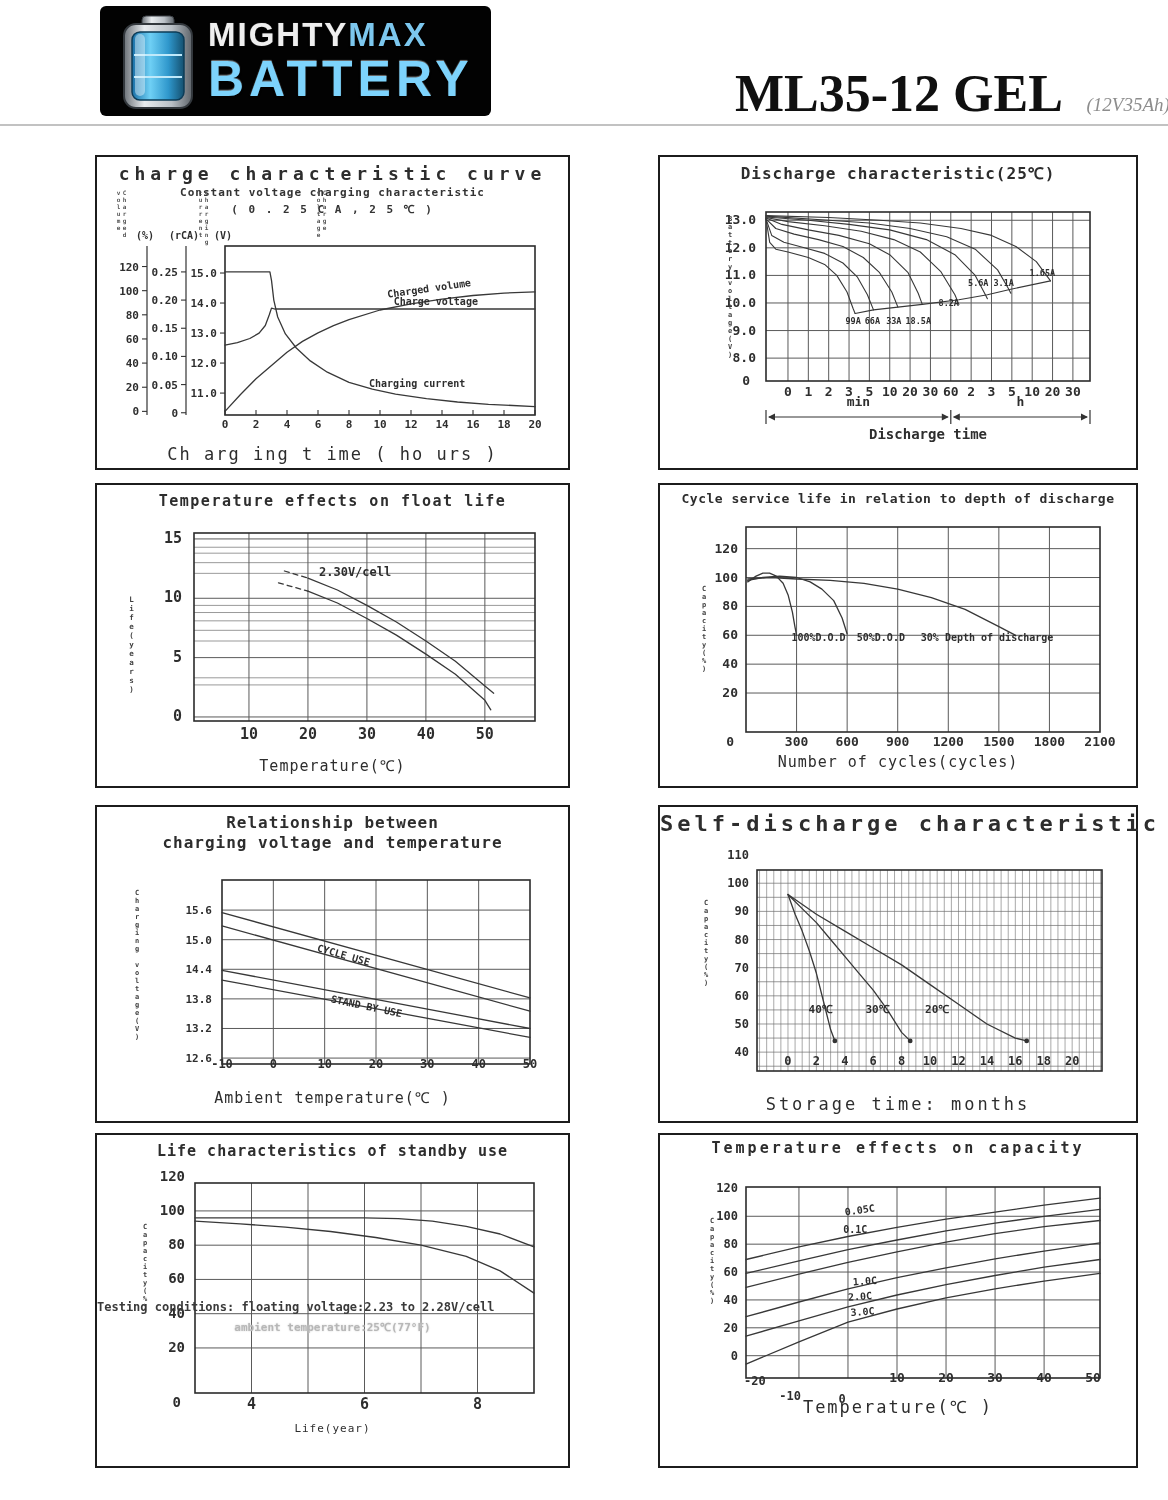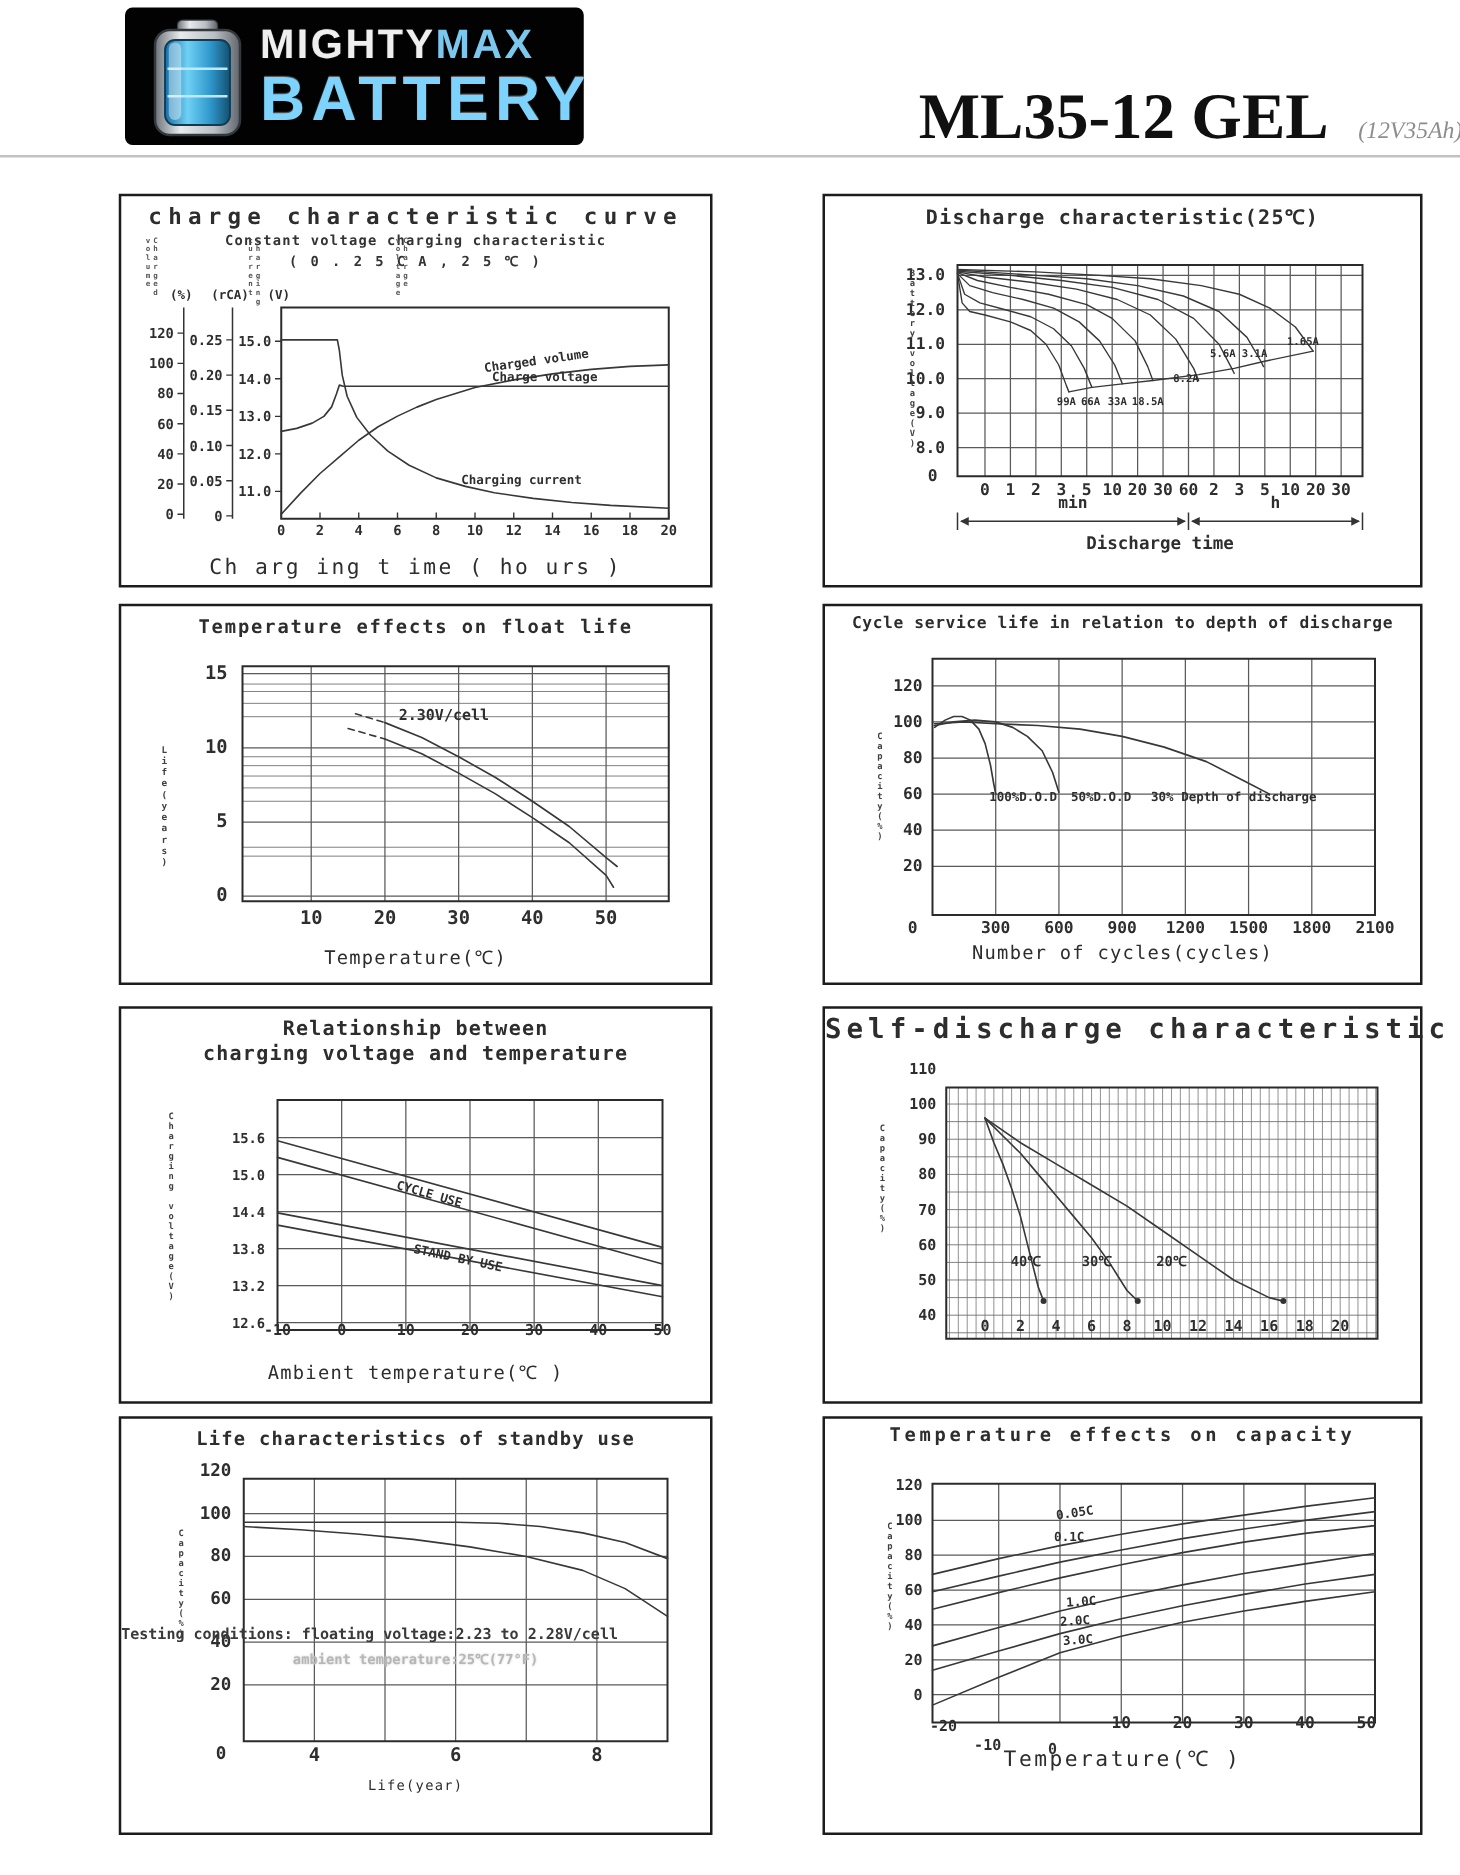--- a/index.html
+++ b/index.html
@@ -1,20 +1,20 @@
 <!DOCTYPE html>
 <html><head>
 <meta charset="utf-8">
 <style>
   html,body{margin:0;padding:0;background:#ffffff;}
   #page{position:relative;width:1168px;height:1500px;background:#fff;overflow:hidden;
         font-family:"DejaVu Sans Mono",monospace;color:#2e2e2e;}
   
   #logo{position:absolute;left:100px;top:6px;width:367px;height:110px;background:#020202;
-        border-radius:6px;overflow:hidden;}
+        border-radius:6px;overflow:hidden;padding-left:24px;}
   #logo .btxt{position:absolute;left:108px;top:12px;font-family:"Liberation Sans",sans-serif;line-height:1.05;}
   #logo .l1{font-size:33px;font-weight:900;letter-spacing:2px;}
   #logo .w1{color:#efefef;text-shadow:0 1px 2px #000,0 0 1px #888;}
   #logo .w2{color:#7cc7ee;text-shadow:0 1px 2px #000;}
   #logo .l2{font-size:50px;font-weight:900;letter-spacing:5px;color:#7dd3fc;
             text-shadow:0 1px 2px #000,0 -1px 1px #777;}
   #modelblock{position:absolute;left:735px;top:64px;white-space:nowrap;}
   #model{font-family:"Liberation Serif",serif;font-weight:700;font-size:52px;color:#101010;display:inline-block;}
   #rating{font-family:"Liberation Serif",serif;font-style:italic;font-size:19px;color:#8d8d8d;
           display:inline-block;margin-left:14px;}
@@ -466,20 +466,21 @@
         <text x="89" y="163.8361344537815" font-size="12" text-anchor="end" fill="#2e2e2e" font-weight="700">60</text>
         <text x="89" y="135.68487394957984" font-size="12" text-anchor="end" fill="#2e2e2e" font-weight="700">70</text>
         <text x="89" y="107.53361344537814" font-size="12" text-anchor="end" fill="#2e2e2e" font-weight="700">80</text>
         <text x="89" y="79.38235294117649" font-size="12" text-anchor="end" fill="#2e2e2e" font-weight="700">90</text>
         <text x="89" y="51.23109243697479" font-size="12" text-anchor="end" fill="#2e2e2e" font-weight="700">100</text>
         <text x="89" y="23.079831932773118" font-size="12" text-anchor="end" fill="#2e2e2e" font-weight="700">110</text>
         <text x="160.65733113673807" y="176.7268907563025" font-size="11" text-anchor="middle" fill="#2e2e2e" font-weight="700">40℃</text>
         <text x="217.49423393739704" y="176.7268907563025" font-size="11" text-anchor="middle" fill="#2e2e2e" font-weight="700">30℃</text>
         <text x="277.17298187808893" y="176.7268907563025" font-size="11" text-anchor="middle" fill="#2e2e2e" font-weight="700">20℃</text>
       </svg>
+    <div class="xlab xl-6">Storage time: months</div>
   </div>
 
   <div class="panel" style="left:95px;top:1133px;width:475px;height:335px;">
     <div class="ptitle pt-g">Life characteristics of standby use</div>
     <div class="vlab" style="left:44px;top:88px;font-size:7px;">Capacity(%)</div>
     <div class="note1">Testing conditions: floating voltage:2.23 to 2.28V/cell</div>
     <div class="note2">ambient temperature:25℃(77°F)</div>
     <svg width="471" height="262">
         <line x1="154.5" y1="23" x2="154.5" y2="233" stroke="#5a5a5a" stroke-width="1"></line>
         <line x1="211" y1="23" x2="211" y2="233" stroke="#5a5a5a" stroke-width="1"></line>

